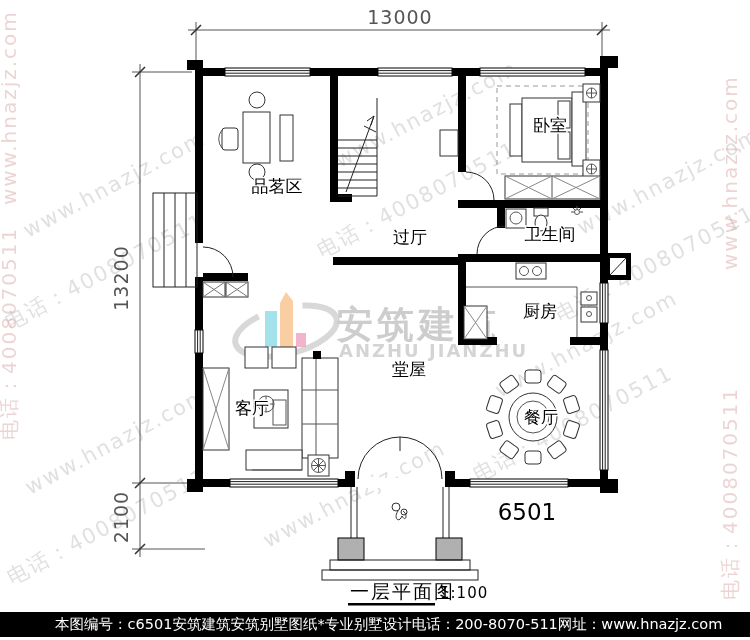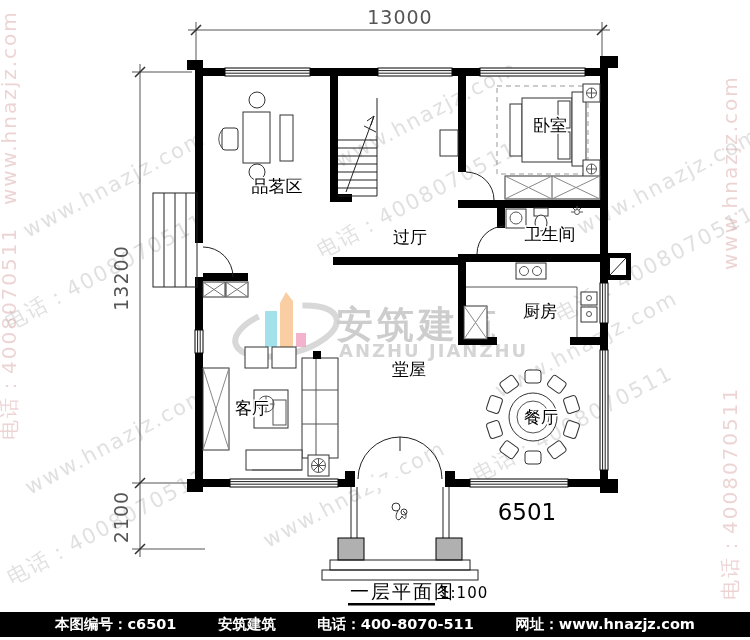--- a/index.html
+++ b/index.html
@@ -13,21 +13,21 @@
   .roomlbl{font-size:17px;fill:#000;paint-order:stroke;stroke:#ffffff;stroke-width:3px;font-weight:500;}
   .wm{font-size:21px;letter-spacing:2px;fill:#c7c7c7;opacity:.55;font-weight:500;}
   .wmp{font-size:20px;letter-spacing:2px;fill:#dcaaaa;opacity:.5;font-weight:500;}
   .furn{fill:#ffffff;stroke:#333;stroke-width:1;}
   .furnl{fill:none;stroke:#555;stroke-width:1;}
   .thin{fill:none;stroke:#222;stroke-width:1;}
   .win{fill:#fff;stroke:#000;stroke-width:1;}
   .footer{position:absolute;left:0;top:612px;width:750px;height:25px;background:#000;
           display:flex;align-items:center;justify-content:space-between;
           padding:0 55px;box-sizing:border-box;}
-  .footer span{color:#fff;font-size:14.5px;font-weight:700;white-space:nowrap;}
+  .footer span{color:#fff;font-size:14.5px;font-weight:400;white-space:nowrap;}
 </style>
 </head>
 <body>
 
 <div id="stage">
 <svg width="750" height="612" viewBox="0 0 750 612">
 
   <g>
     <text class="wm" transform="translate(28,238) rotate(-28)">www.hnazjz.com</text>
     <text class="wm" transform="translate(10,330) rotate(-28)">电话：4008070511</text>
@@ -372,16 +372,17 @@
   <g>
     <text x="350" y="598" font-size="19" letter-spacing="2" fill="#000">一层平面图</text>
     <rect x="348" y="603" width="87" height="2.5" fill="#000"></rect>
     <text x="440" y="598" font-size="15" letter-spacing="1" fill="#000">1:100</text>
   </g>
 </svg>
 
 <div class="footer">
   <span>本图编号：c6501</span>
   <span>安筑建筑</span>
-  <span>电话：400-8070-511</span>
+  <span>安筑别墅图纸*专业别墅设计</span>
+  <span>电话：200-8070-511</span>
   <span>网址：www.hnazjz.com</span>
 </div>
 </div>
 
 </body></html>

